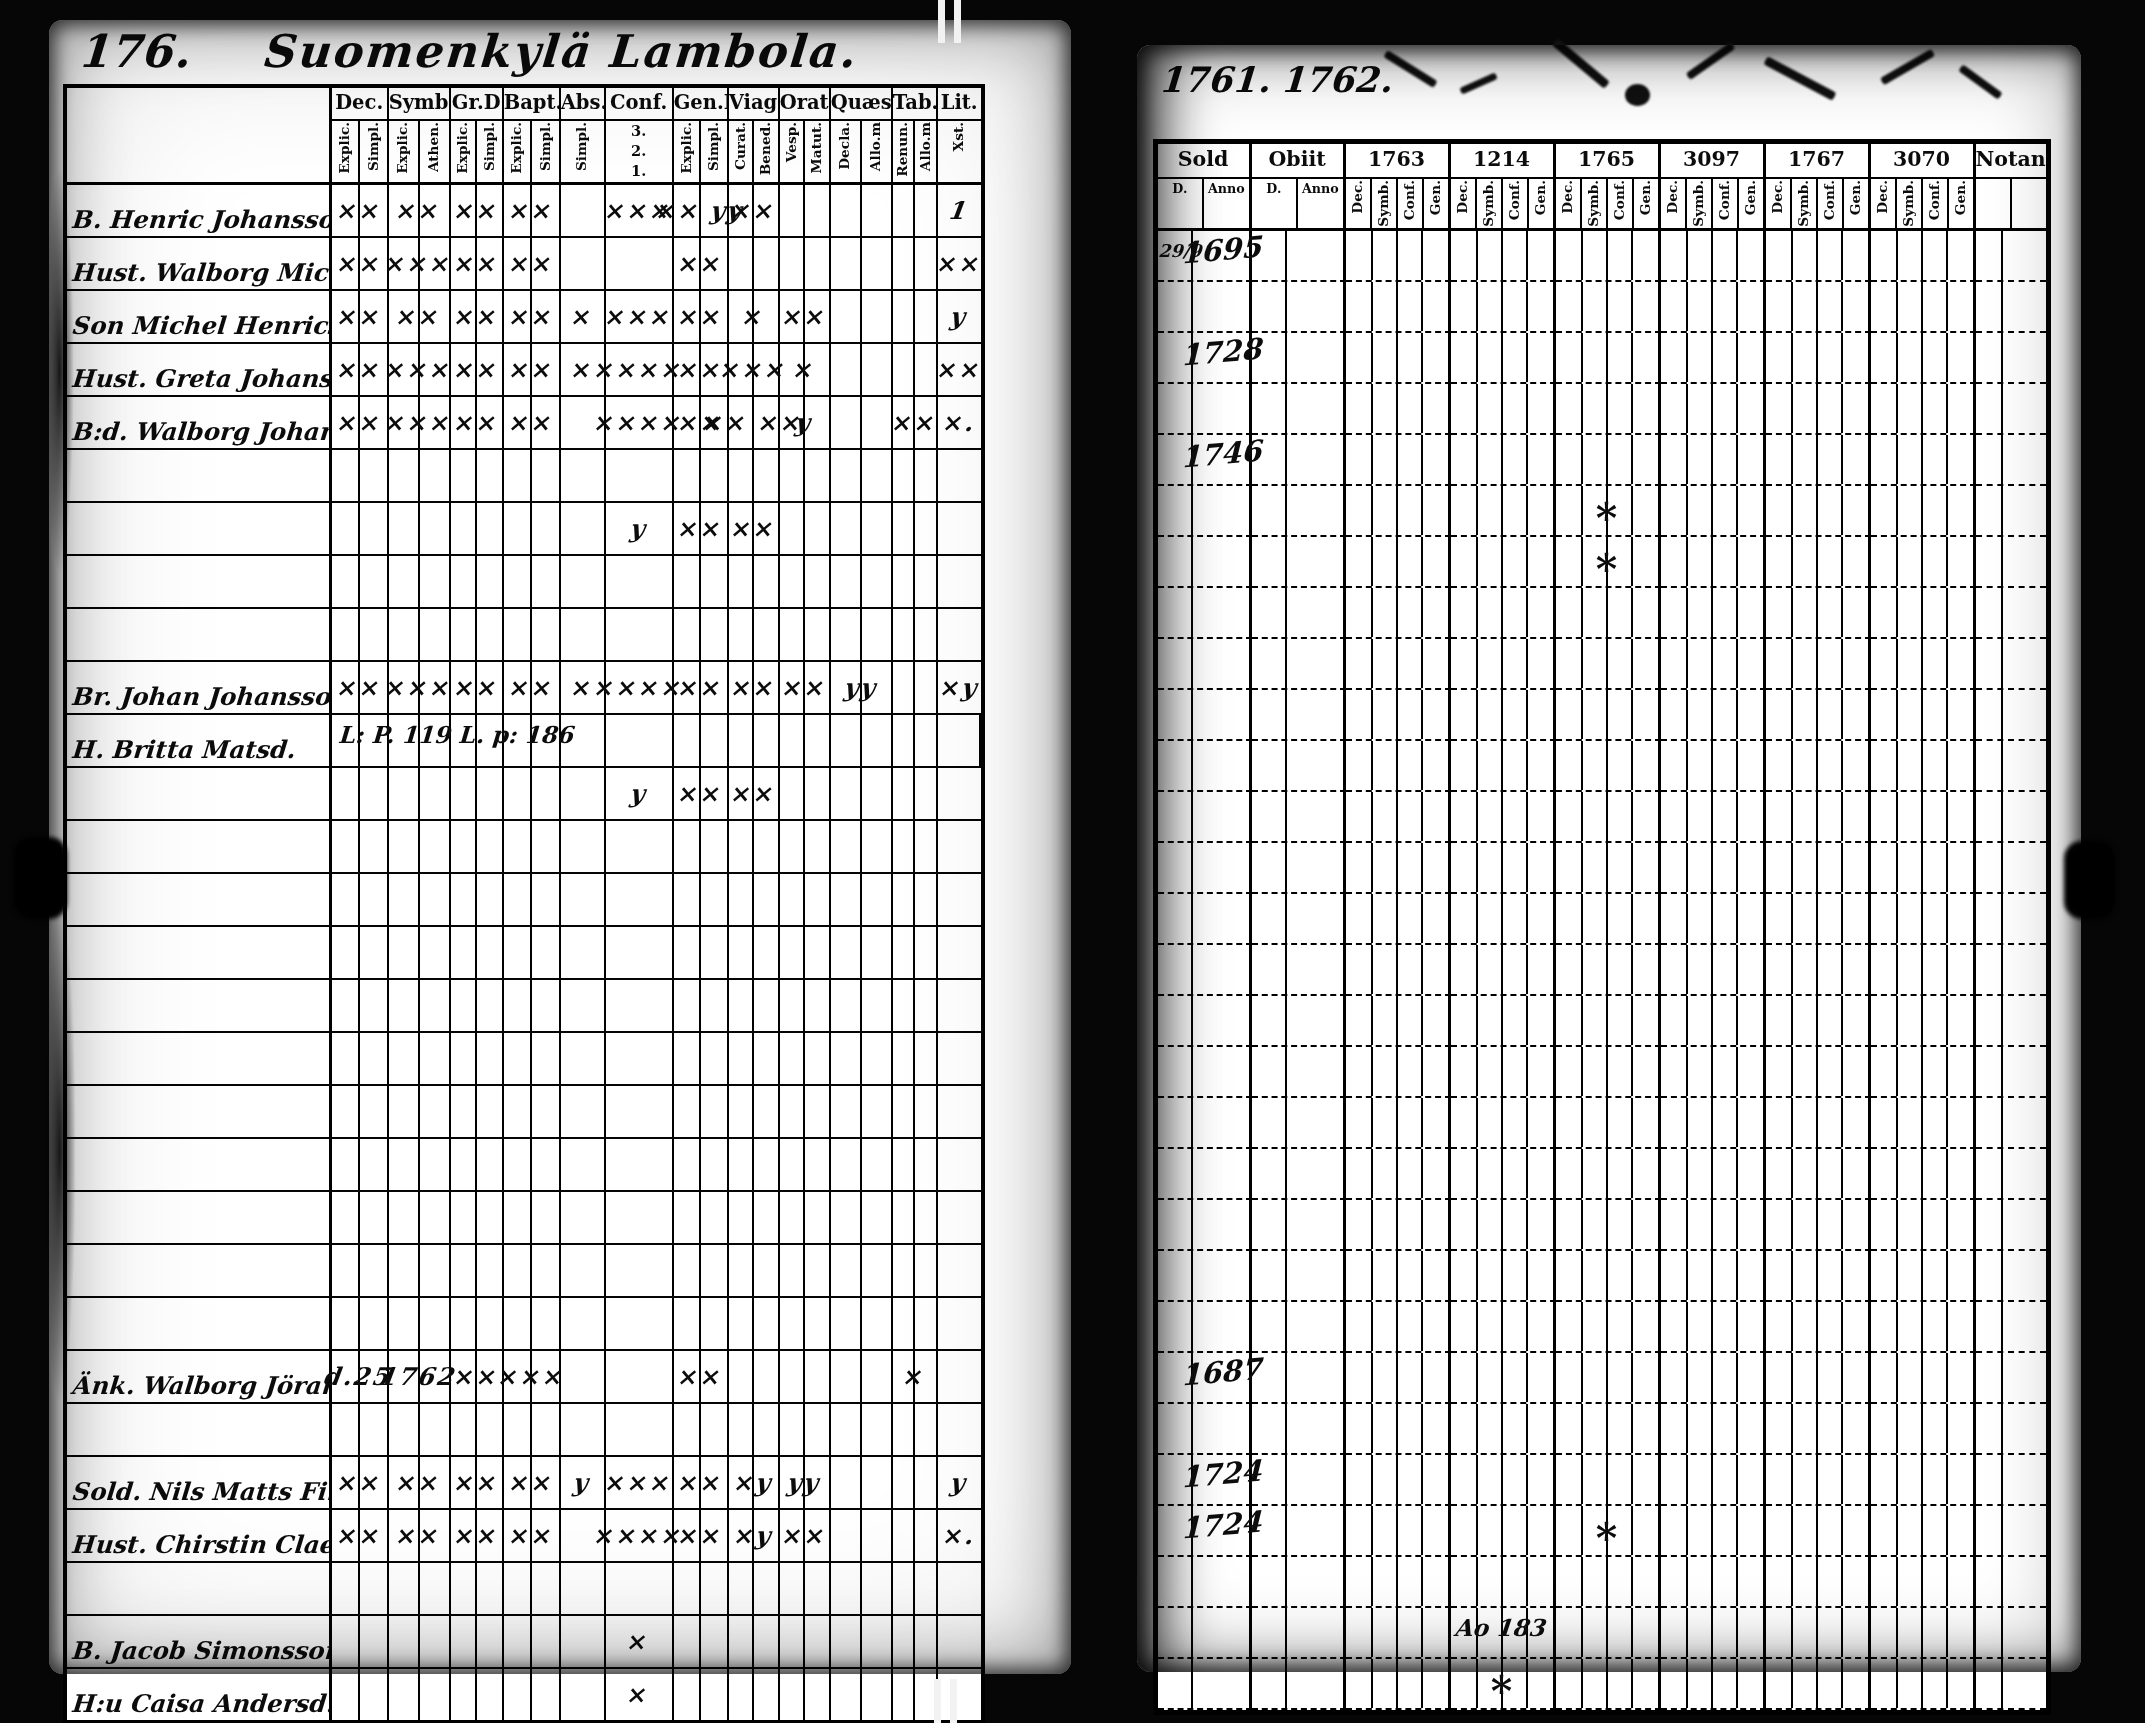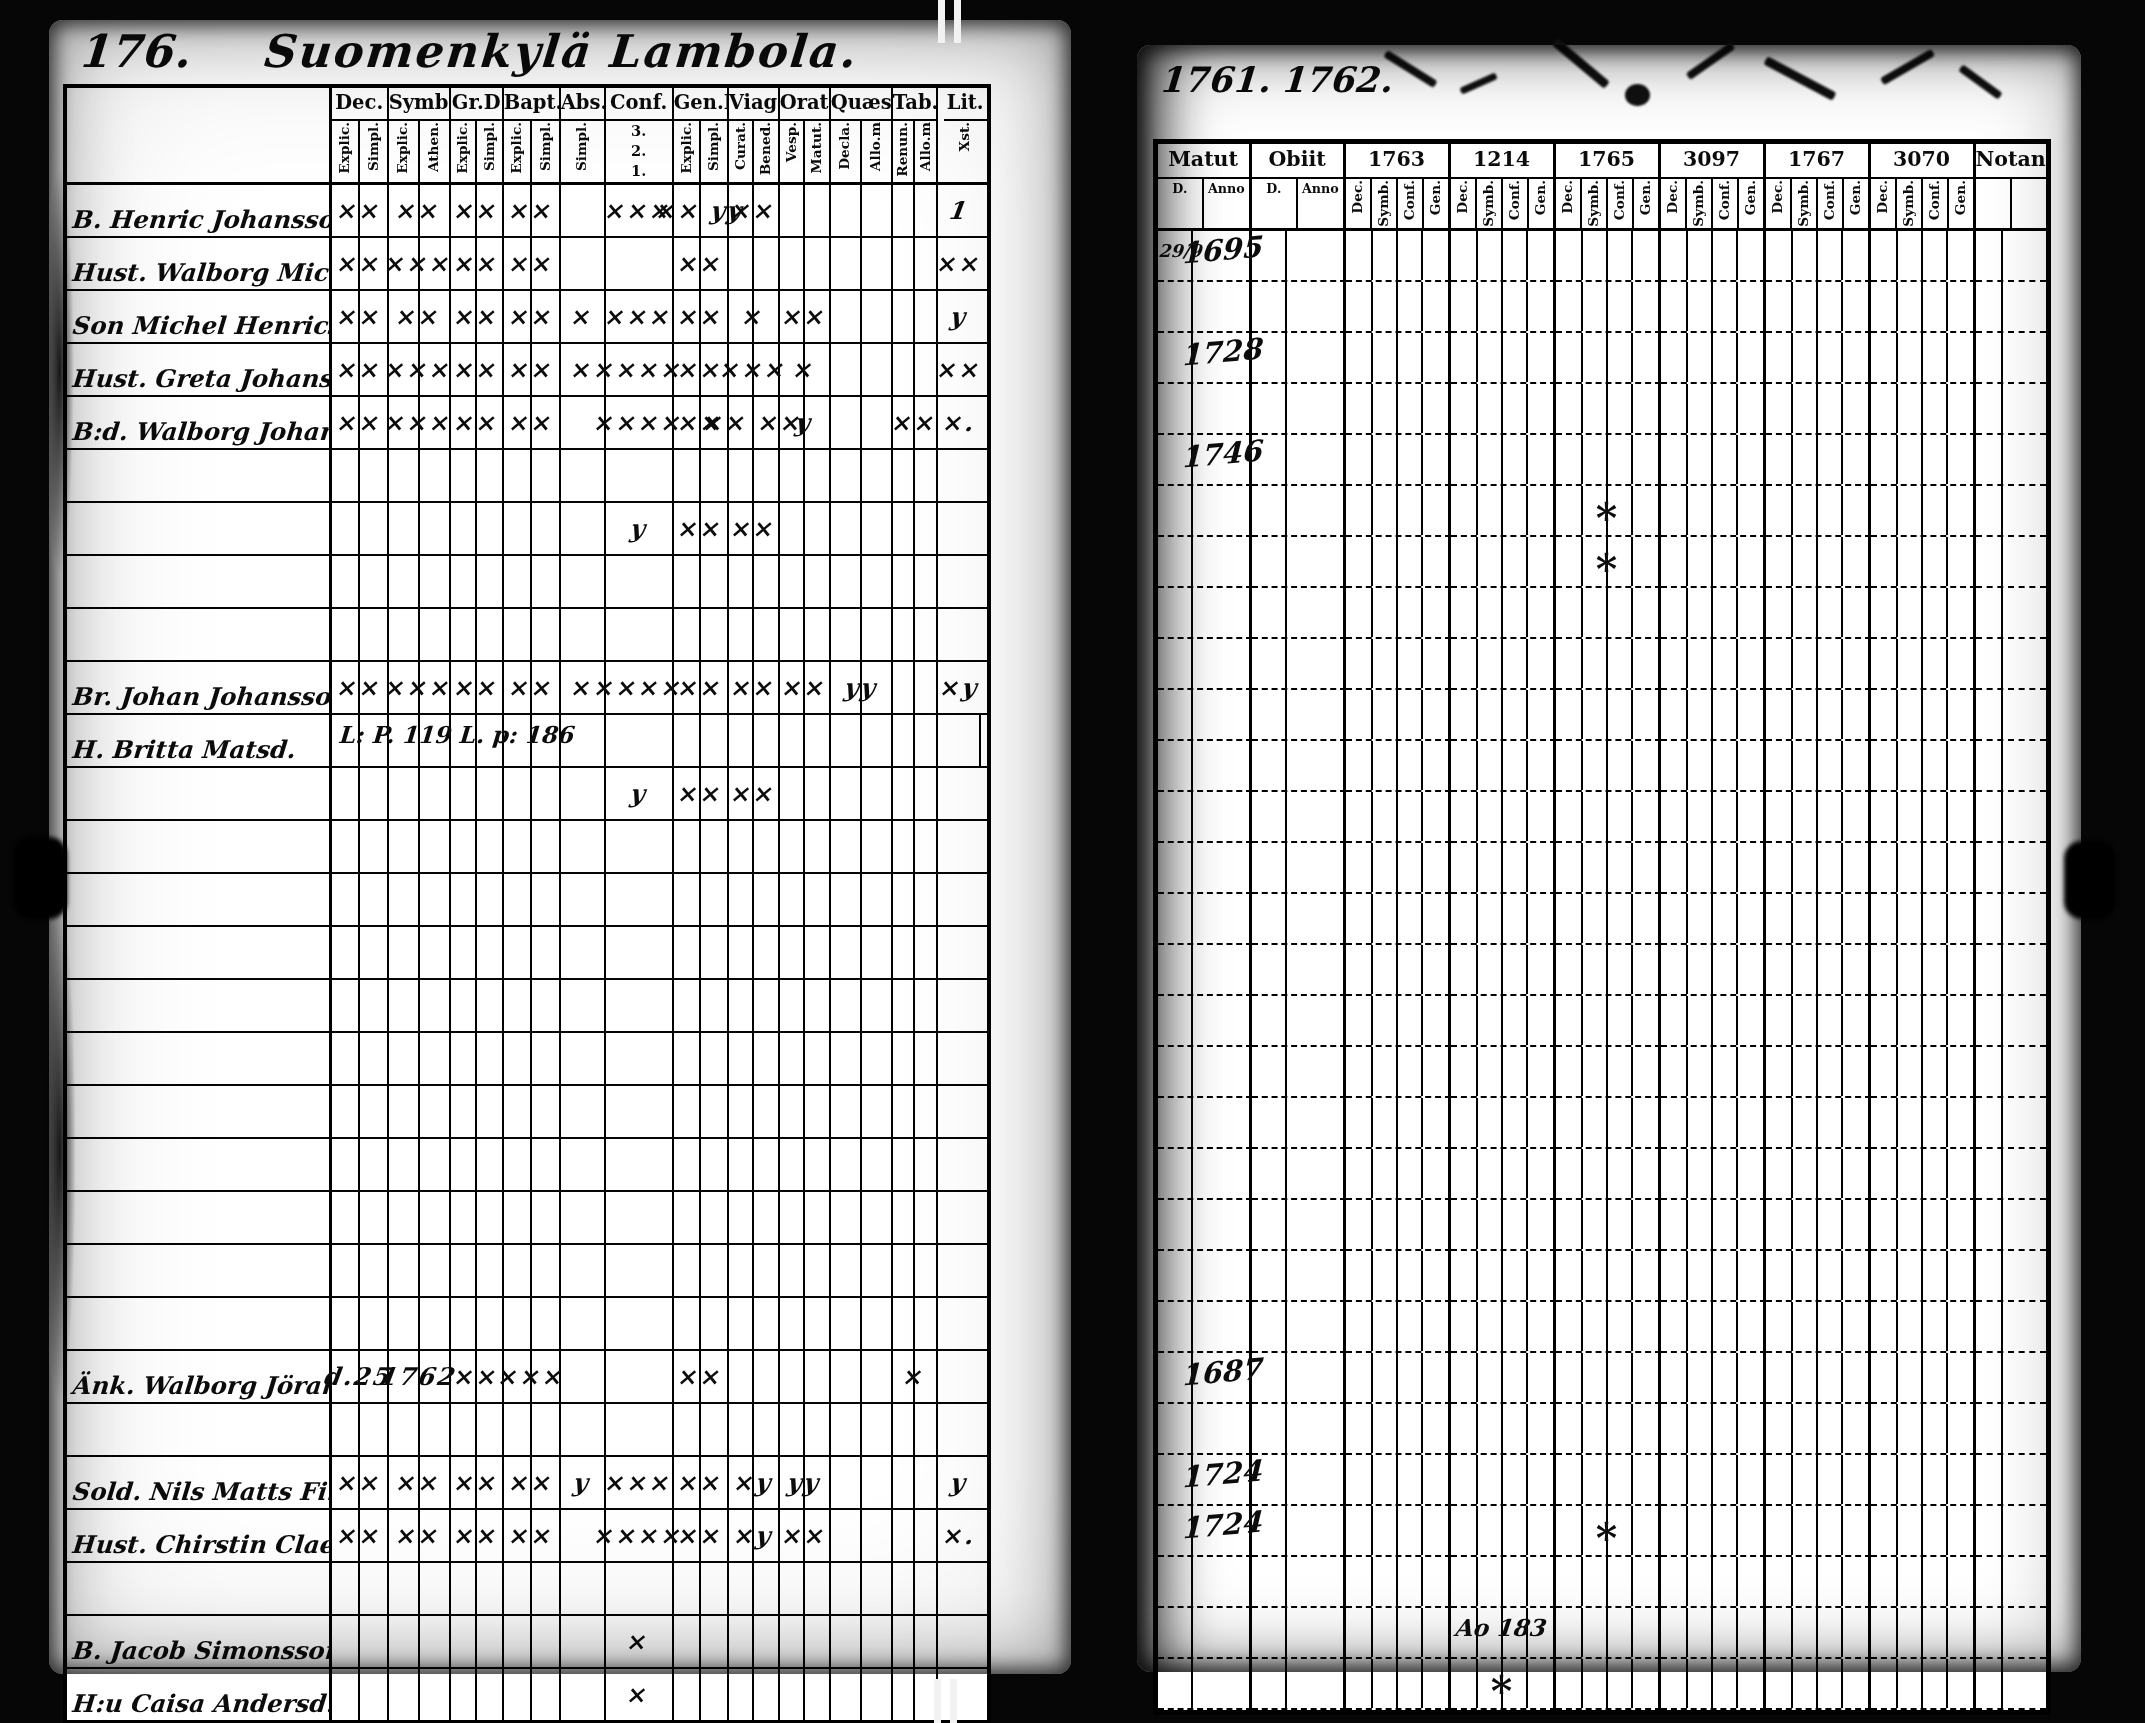--- a/index.html
+++ b/index.html
@@ -31,21 +31,21 @@
   .title-line{position:absolute;top:5.9px;left:33px;white-space:nowrap;}
   .title-num{font-size:45px;font-style:italic;font-weight:bold;}
   .title-text{font-size:45px;font-style:italic;font-weight:bold;letter-spacing:2px;margin-left:68px;}
   .annot-years{position:absolute;top:13.7px;left:25px;font-size:35px;white-space:nowrap;}
   
   .ltable{position:absolute;left:13.7px;top:64px;border:4.9px solid #000;background:#fff;}
   .lheader{display:flex;border-bottom:3.9px solid #000;}
   .lcell{box-sizing:border-box;flex:none;}
   .lname-head{width:265px;border-right:3.9px solid #000;}
   .lgroup-head{border-right:2.9px solid #000;display:flex;flex-direction:column;}
-  .lgroup-head:last-child{border-right:none;margin-left:6px;}
+  .lgroup-head:last-child{border-right:none;}
   .lgroup-label{height:31px;line-height:29px;border-bottom:2.9px solid #000;
     font-weight:bold;font-size:19.5px;text-align:center;overflow:hidden;white-space:nowrap;}
   .lgroup-subs{flex:1;display:flex;}
   .lsub{flex:1;display:flex;align-items:flex-start;justify-content:center;overflow:hidden;}
   .lsub + .lsub{border-left:2px solid #000;}
   .vtext{writing-mode:vertical-rl;transform:rotate(180deg);font-size:13.7px;font-weight:bold;
     letter-spacing:0px;padding:1px 0;line-height:1;}
   .stacked{flex-direction:column;align-items:center;justify-content:center;font-weight:bold;font-size:14.6px;line-height:1.4;}
   .lrow{display:flex;height:51px;border-bottom:2.9px solid #050505;position:relative;}
   .lrow:last-child{border-bottom:none;}
@@ -865,21 +865,21 @@
   </div>
   <div class="smudge" style="left:-3.9px;top:146px;width:29px;height:410px;"></div>
   <div class="smudge" style="left:-5.9px;top:878px;width:33px;height:507px;"></div>
 </div>
 
 <div class="page" id="page-right">
   <div class="annot-years hw">1761.  1762.</div>
   <div class="rtable">
     <div class="rheader" id="rheader">
         <div class="rgroup-head" style="width: 94px;">
-          <div class="rgroup-label">Matut</div>
+          <div class="rgroup-label">Sold</div>
           <div class="rgroup-subs">
             <div class="rsub">
               <span class="rsub-h">D.</span>
             </div>
             <div class="rsub">
               <span class="rsub-h">Anno</span>
             </div>
           </div>
         </div>
         <div class="rgroup-head" style="width: 94px;">

